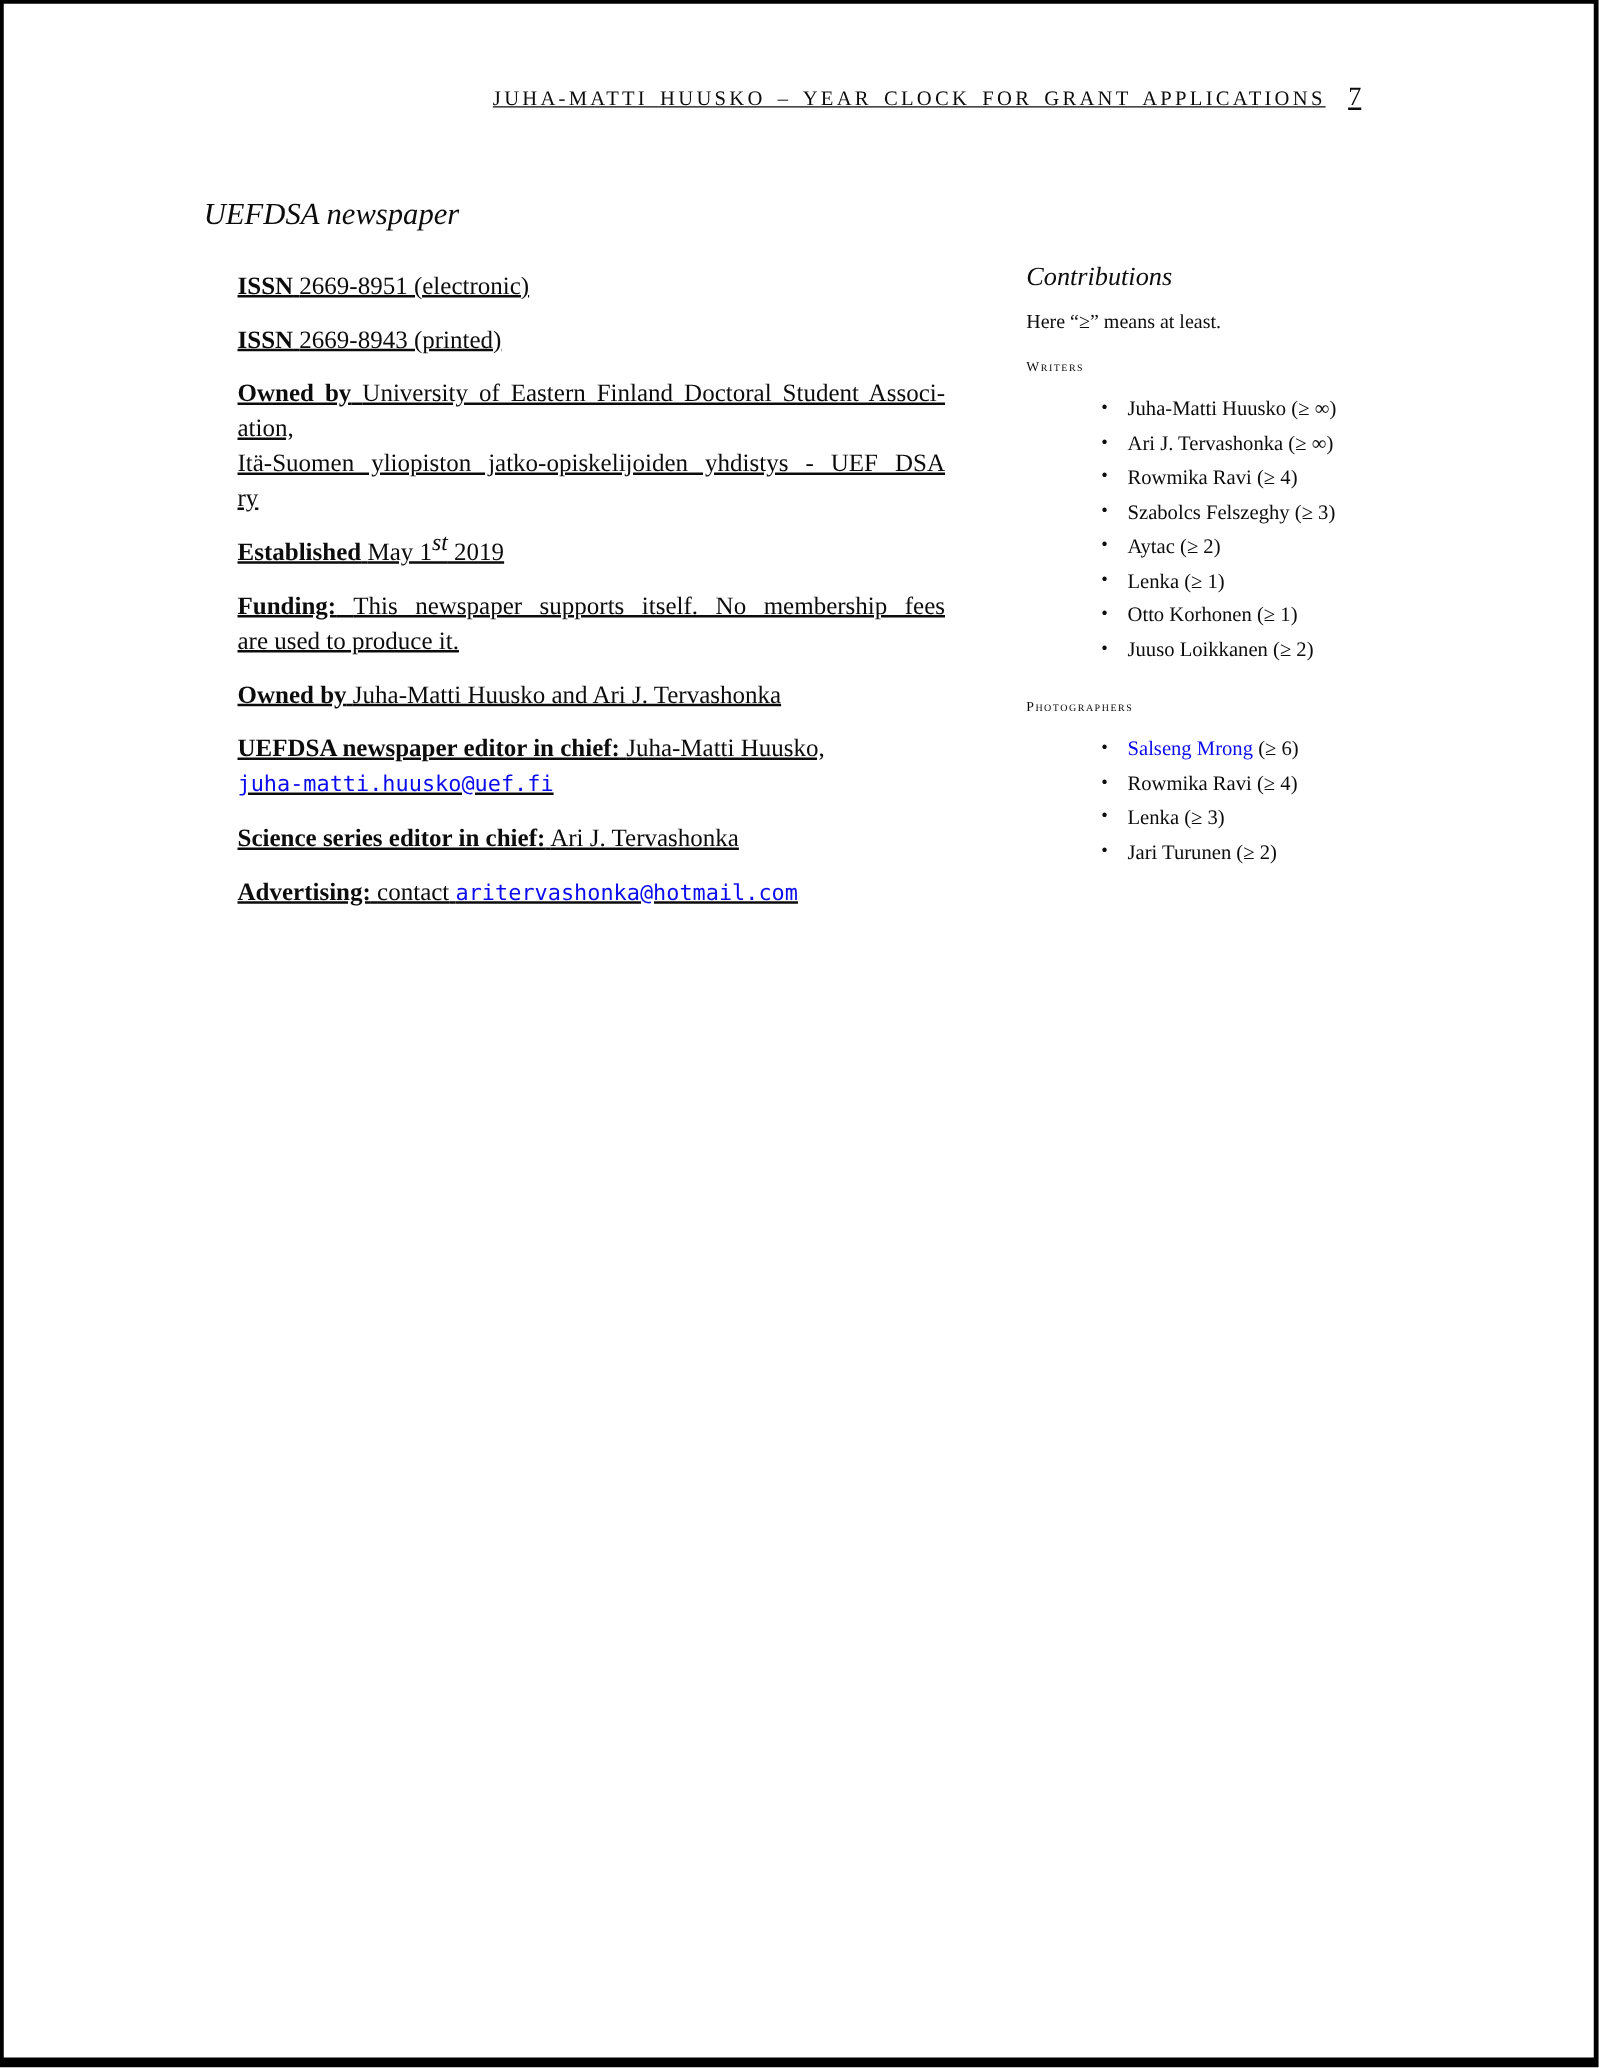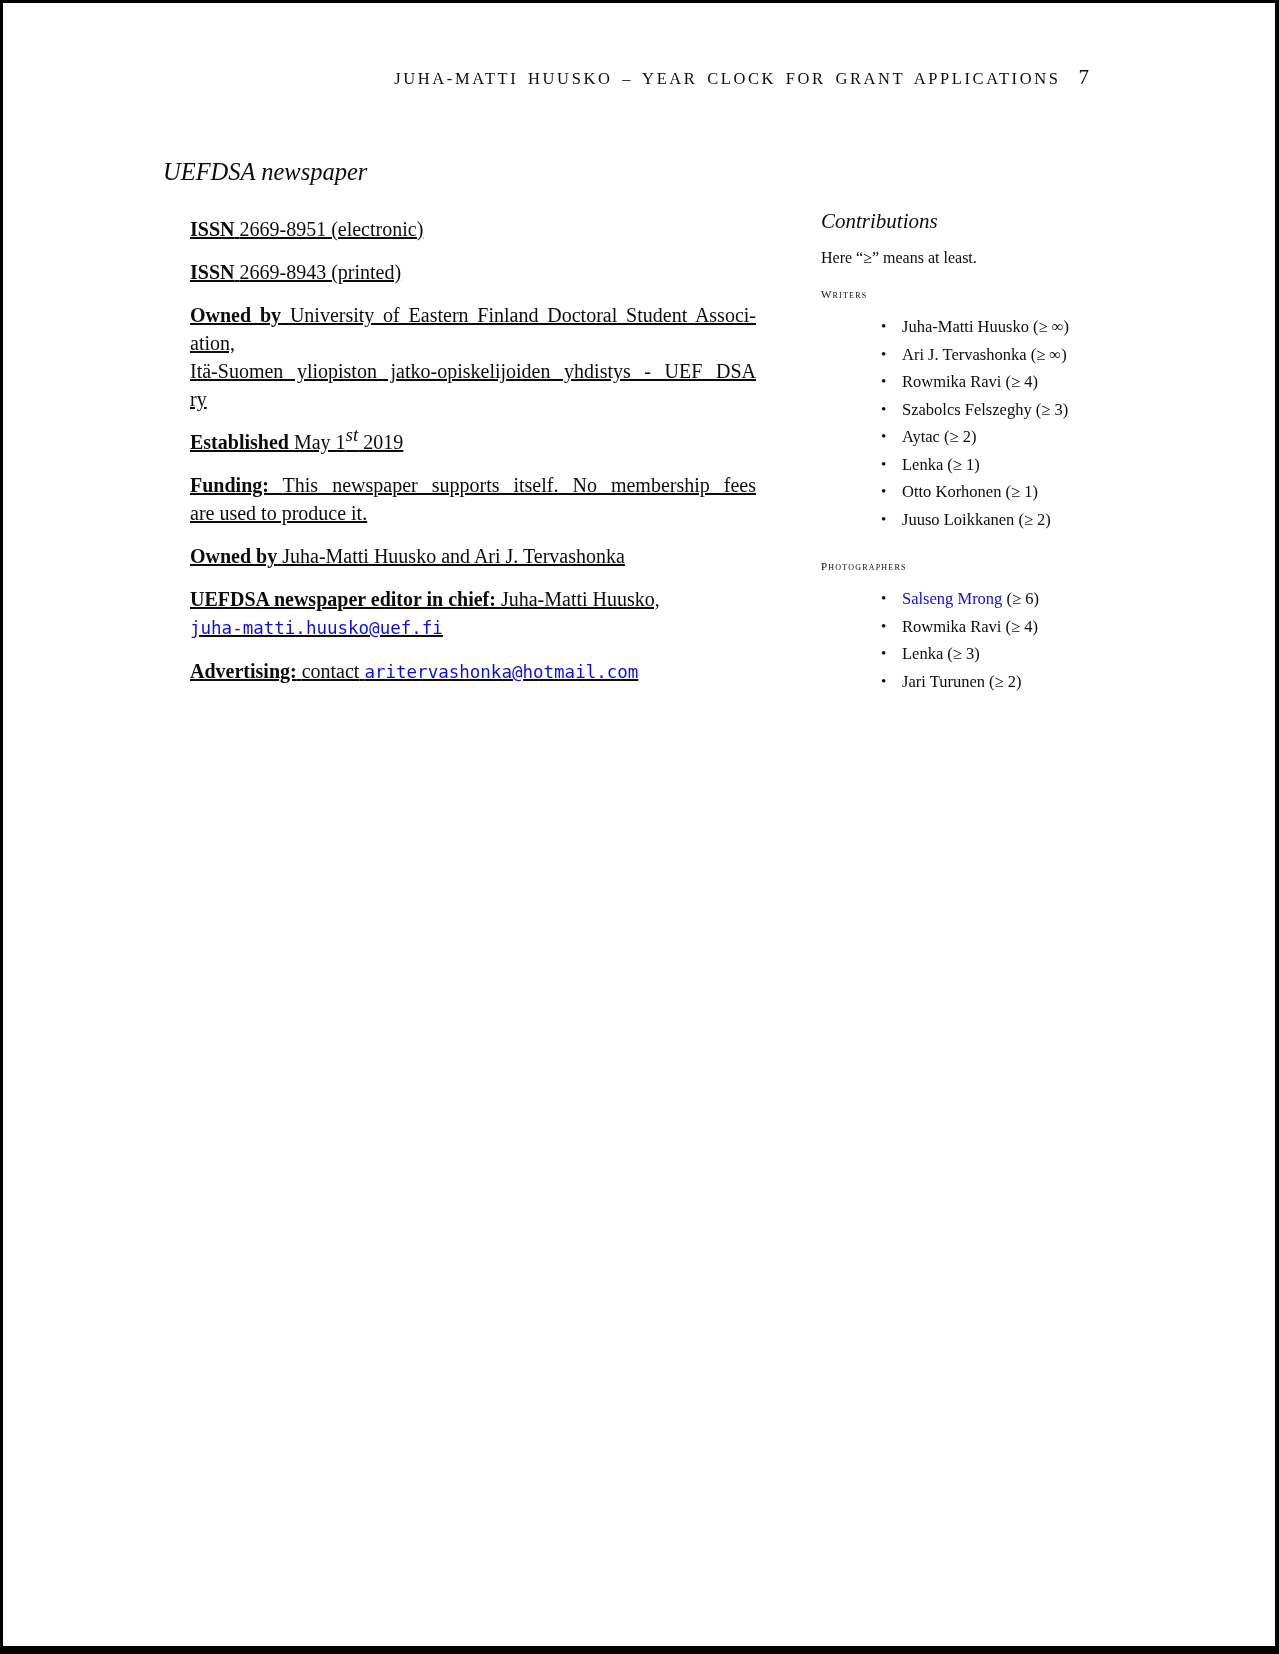--- a/index.html
+++ b/index.html
@@ -16,20 +16,21 @@
     border-right: 4px solid #000;
     border-bottom: 8px solid #000;
     overflow: hidden;
   }
   
   .running-head {
     position: absolute;
     top: 62px; right: 186px;
     display: flex; align-items: baseline;
     white-space: nowrap;
+    text-decoration: underline;
   }
   .running-title {
     font-size: 16.5px;
     letter-spacing: 2.6px;
     word-spacing: 3px;
   }
   .page-number {
     font-size: 21px;
     margin-left: 18px;
   }
@@ -125,20 +126,21 @@
     </p>
 
     <p><span class="b">Owned by</span> <span>Juha-Matti Huusko and Ari J. Tervashonka</span></p>
 
 
     <p>
       <span style="display:block"><span class="b">UEFDSA newspaper editor in chief:</span> <span>Juha-Matti Huusko,</span></span>
       <a class="mono" href="#">juha-matti.huusko@uef.fi</a>
     </p>
 
+    <p><span class="b">Science series editor in chief:</span> <span>Ari J. Tervashonka</span></p>
 
     <p><span class="b">Advertising:</span> <span>contact</span> <a class="mono" href="#">aritervashonka@hotmail.com</a></p>
 
   </div>
 
   <div class="contrib">
     <h2 class="contrib-title">Contributions</h2>
     <p class="contrib-note">Here “≥” means at least.</p>
 
     <h3>Writers</h3>

